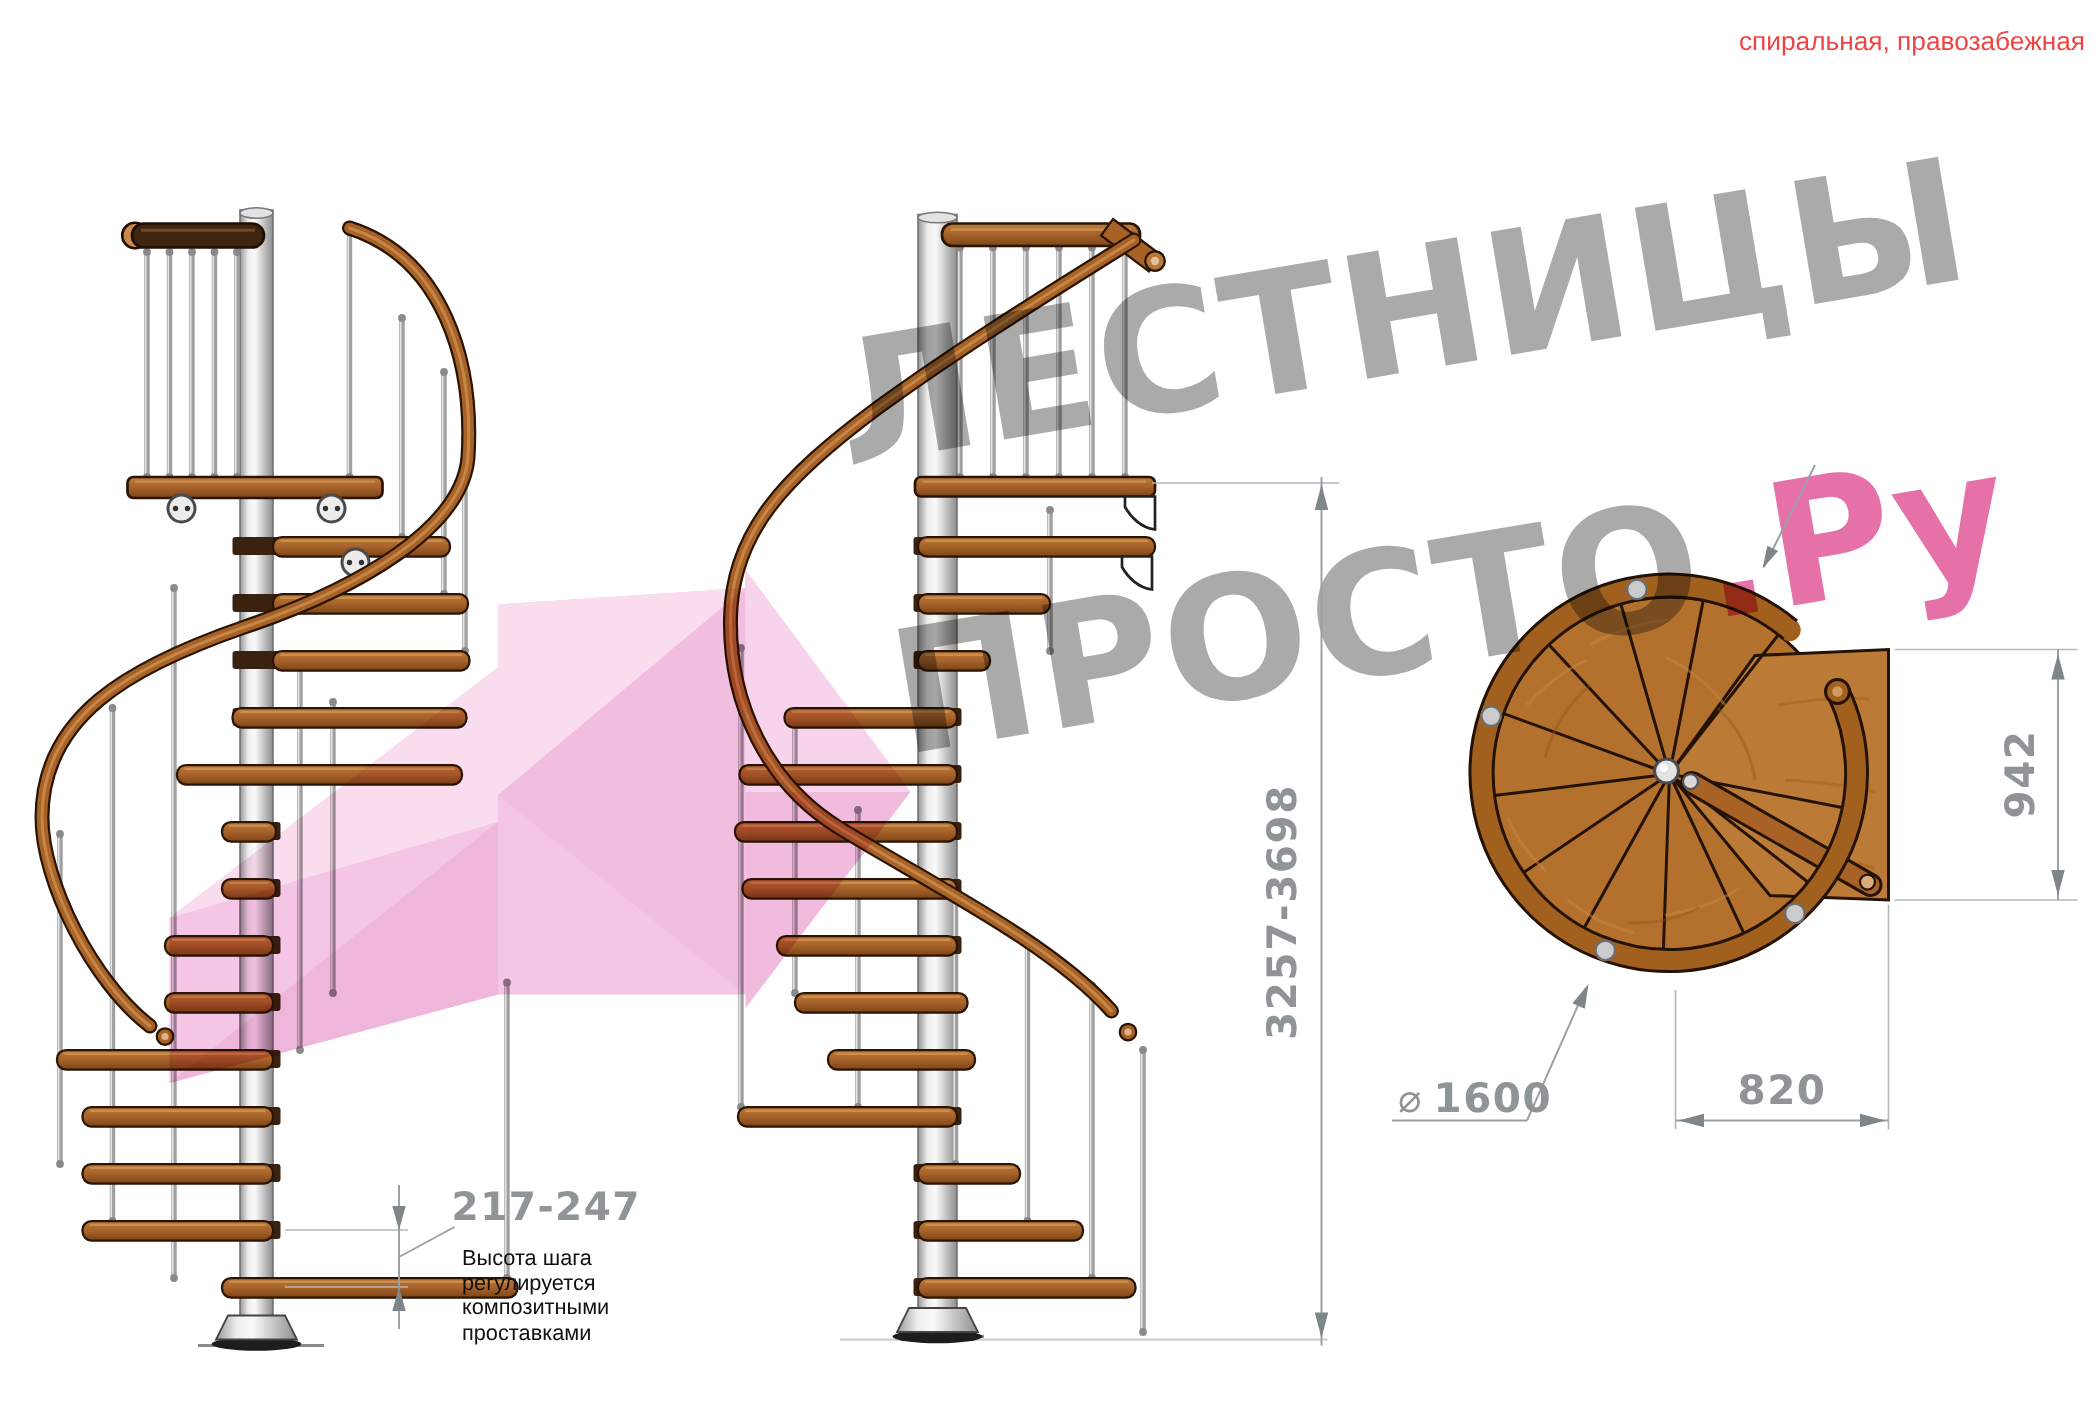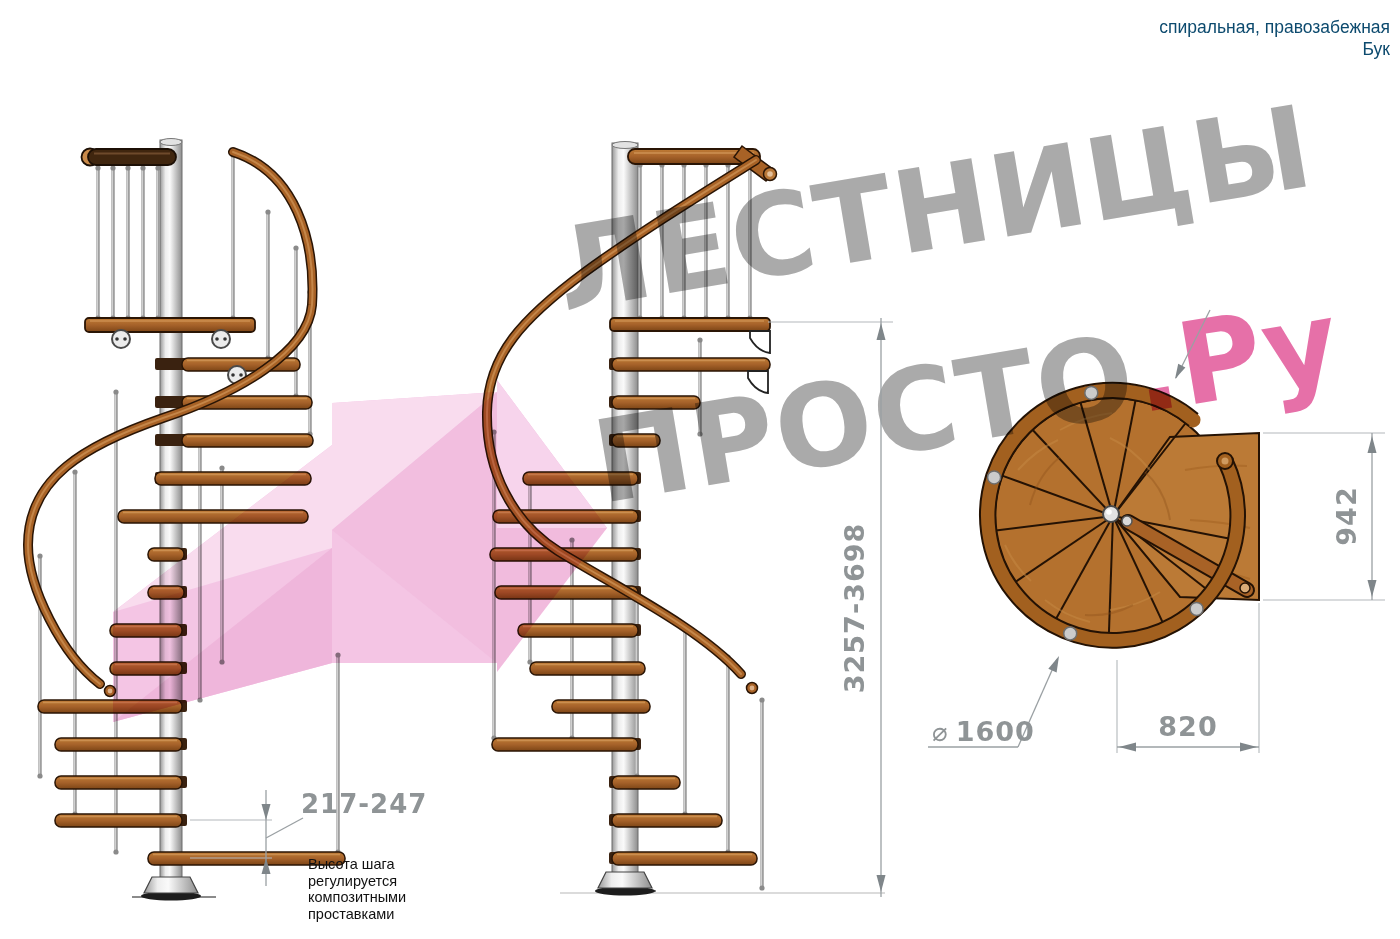--- a/index.html
+++ b/index.html
@@ -1,38 +1,38 @@
 <!DOCTYPE html>
 <html><head>
 <meta charset="utf-8">
 <style>
   html,body{margin:0;padding:0;background:#ffffff;}
   .canvas{position:relative;width:1400px;height:939px;background:#ffffff;overflow:hidden;
           font-family:"Liberation Sans",sans-serif;}
   .layer{position:absolute;left:0;top:0;width:1400px;height:939px;}
   
   .header{position:absolute;top:16px;right:10px;text-align:right;z-index:40;
-          font-size:17.5px;line-height:22px;color:#0c4a6e;}
+          font-size:17.5px;line-height:22px;color:#ef4444;}
   
   .wm{z-index:20;mix-blend-mode:multiply;opacity:.86;pointer-events:none;}
   .wm-text{position:absolute;left:548px;top:216px;transform:rotate(-9.5deg);transform-origin:0 0;
            font-family:"DejaVu Sans",sans-serif;font-weight:bold;color:#9c9c9c;
            font-size:114px;letter-spacing:2px;line-height:1;white-space:nowrap;}
   .wm-line2{display:block;margin-top:82px;margin-left:6px;}
   .wm-pink{color:#e2589a;}
   
   .dims{z-index:30;}
   .dimtxt{font-family:"DejaVu Sans",sans-serif;font-weight:bold;font-size:27px;fill:#8f9496;letter-spacing:1px;}
   .diasym{font-weight:normal;font-size:26px;}
   .steptxt{font-size:26px;}
   .dimline{stroke:#9aa0a3;stroke-width:1.3;fill:none;}
   .extline{stroke:#b3b8bb;stroke-width:1.1;fill:none;}
   .dimarrow{fill:#7f868a;stroke:none;}
   .note{position:absolute;left:308px;top:831px;z-index:30;color:#111;
-        font-size:14.5px;line-height:16.5px;white-space:pre-line;margin-top:25px;}
+        font-size:14.5px;line-height:16.5px;white-space:pre-line;}
 </style>
 </head>
 <body>
 
 <div class="canvas">
 
   <svg id="art" class="layer" viewBox="0 0 1400 939">
     <defs>
       <linearGradient id="gradCol" x1="0" y1="0" x2="1" y2="0">
         <stop offset="0" stop-color="#979797"></stop>
@@ -412,15 +412,14 @@
     </g>
   </svg>
 
   <div class="note">Высота шага
 регулируется
 композитными
 проставками</div>
 
   <div class="header">
     <div>спиральная, правозабежная</div>
-    <div>Бук</div>
   </div>
 </div>
 
 </body></html>

